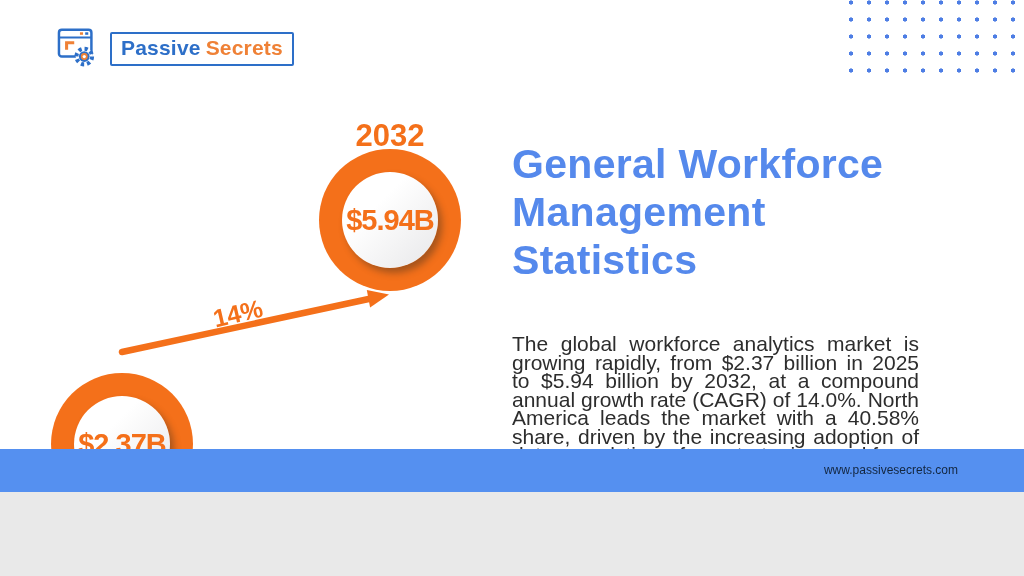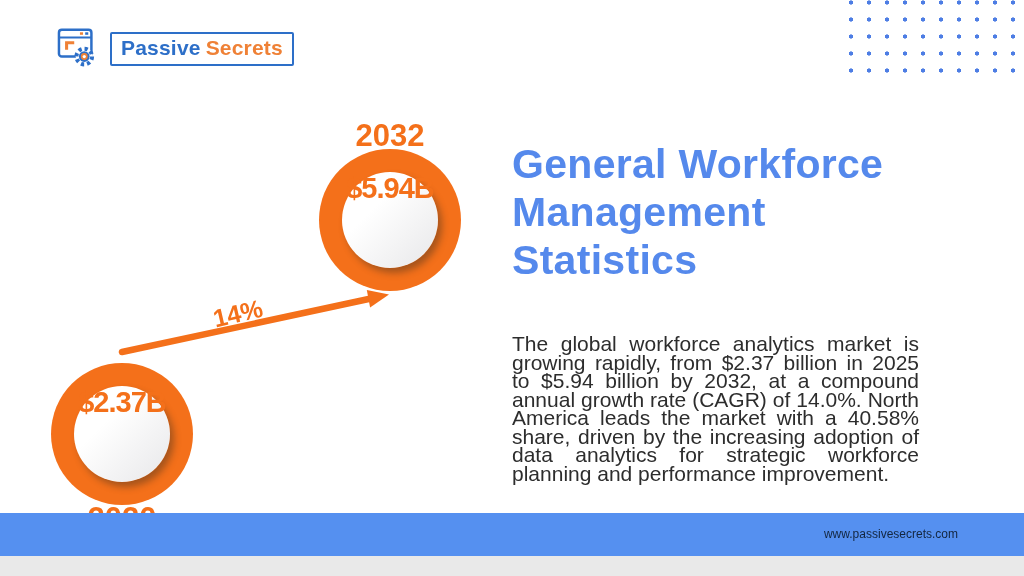--- a/index.html
+++ b/index.html
@@ -1,18 +1,18 @@
 <!DOCTYPE html>
 <html style="--orange: #f4701a; --title-blue: #5589ec; --footer-blue: #5590f0; --dot-blue: #4d7de4; --logo-blue: #2d6fc8; --logo-orange: #ef8136; --text-dark: #2d2d2d; --footer-text: #13263f;"><head>
 <meta charset="utf-8">
 <style>
   * { margin:0; padding:0; box-sizing:border-box; }
   html,body { background:#e9e9e9; }
   .stage{
-    position:relative; width:1024px; height:556px; margin:0 auto;
+    position:relative; width:1024px; height:492px; margin:0 auto;
     background:#ffffff; overflow:hidden;
     font-family:"Liberation Sans","DejaVu Sans",sans-serif;
     padding-left:19px;
   }
 
   
   .logo{ position:absolute; left:56px; top:26px; display:flex; align-items:center; gap:8px; }
   .logo-box{
     border:2px solid var(--logo-blue,#2d6fc8); border-radius:2px;
     padding:2px 9px 4px 9px; font-size:21px; font-weight:bold; letter-spacing:0.2px;
@@ -33,26 +33,26 @@
     color:var(--orange,#f4701a); font-size:31px; font-weight:800;
   }
   .year-2032{ left:319px; top:118px; }
   .year-2025{ left:51px;  top:501px; }
 
   .bubble{
     position:absolute; width:142px; height:142px; border-radius:50%;
     background:var(--orange,#f4701a); display:flex; align-items:center; justify-content:center;
   }
   .bubble-2032{ left:319px; top:149px; }
-  .bubble-2025{ left:51px;  top:363px; }
+  .bubble-2025{ left:51px;  top:373px; }
   .bubble-inner{
     width:96px; height:96px; border-radius:50%;
     background:linear-gradient(135deg,#ffffff 35%,#e7e7e9 100%);
     box-shadow:4px 5px 7px rgba(70,50,30,0.45);
-    display:flex; justify-content:center;
+    display:flex; align-items:center; justify-content:center;
   }
   .bubble-value{
     color:var(--orange,#f4701a); font-size:29px; font-weight:800; letter-spacing:-1px;
   }
 
   .arrow-svg{ position:absolute; left:108px; top:283px; }
   .growth-label{
     position:absolute; left:202px; top:299px; width:72px; text-align:center;
     color:var(--orange,#f4701a); font-size:25px; font-weight:800;
     transform:rotate(-13deg);

